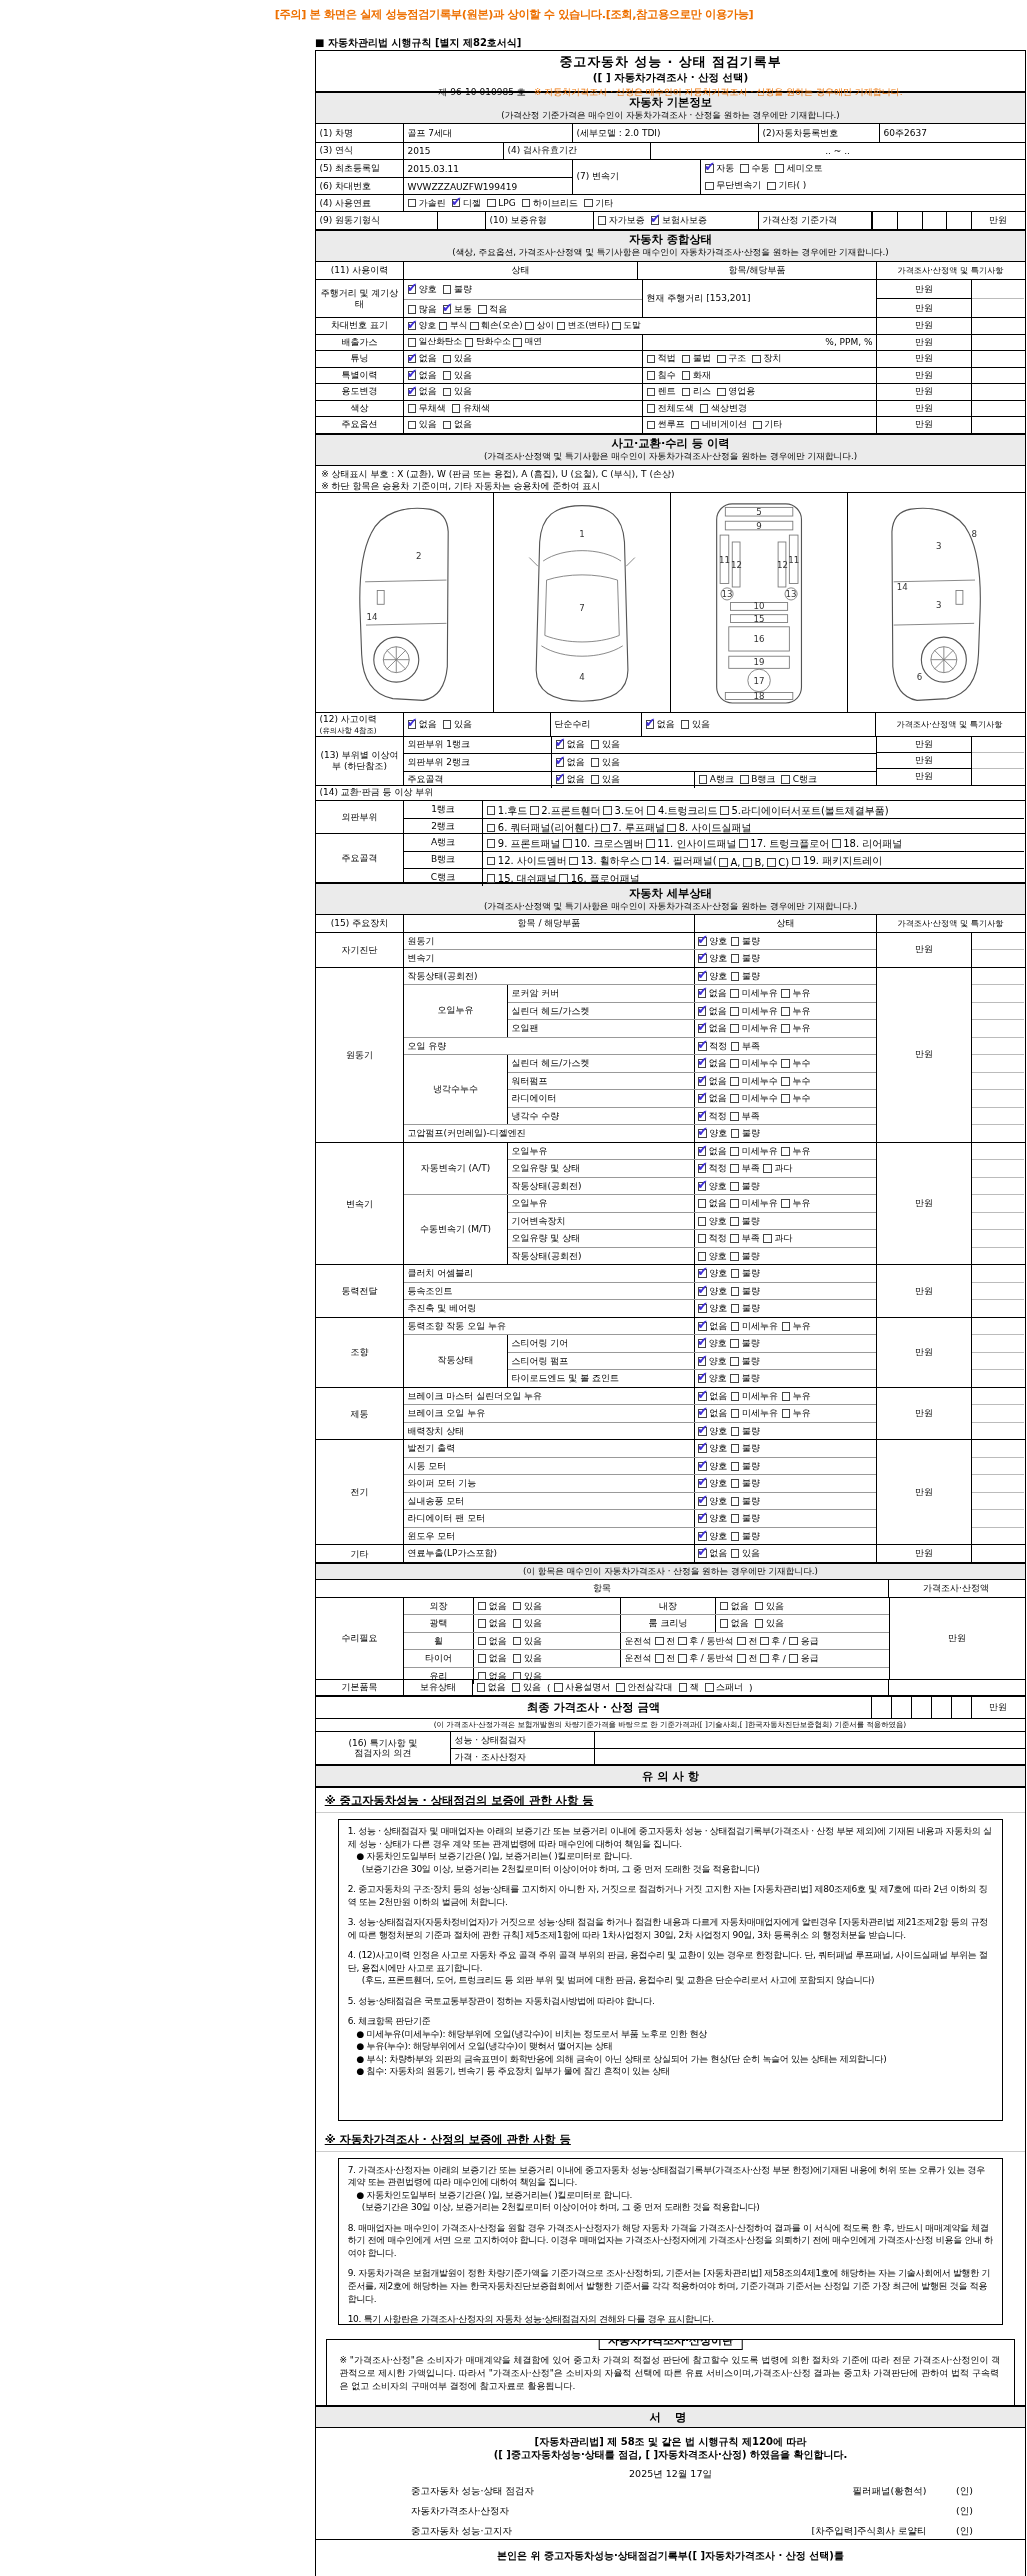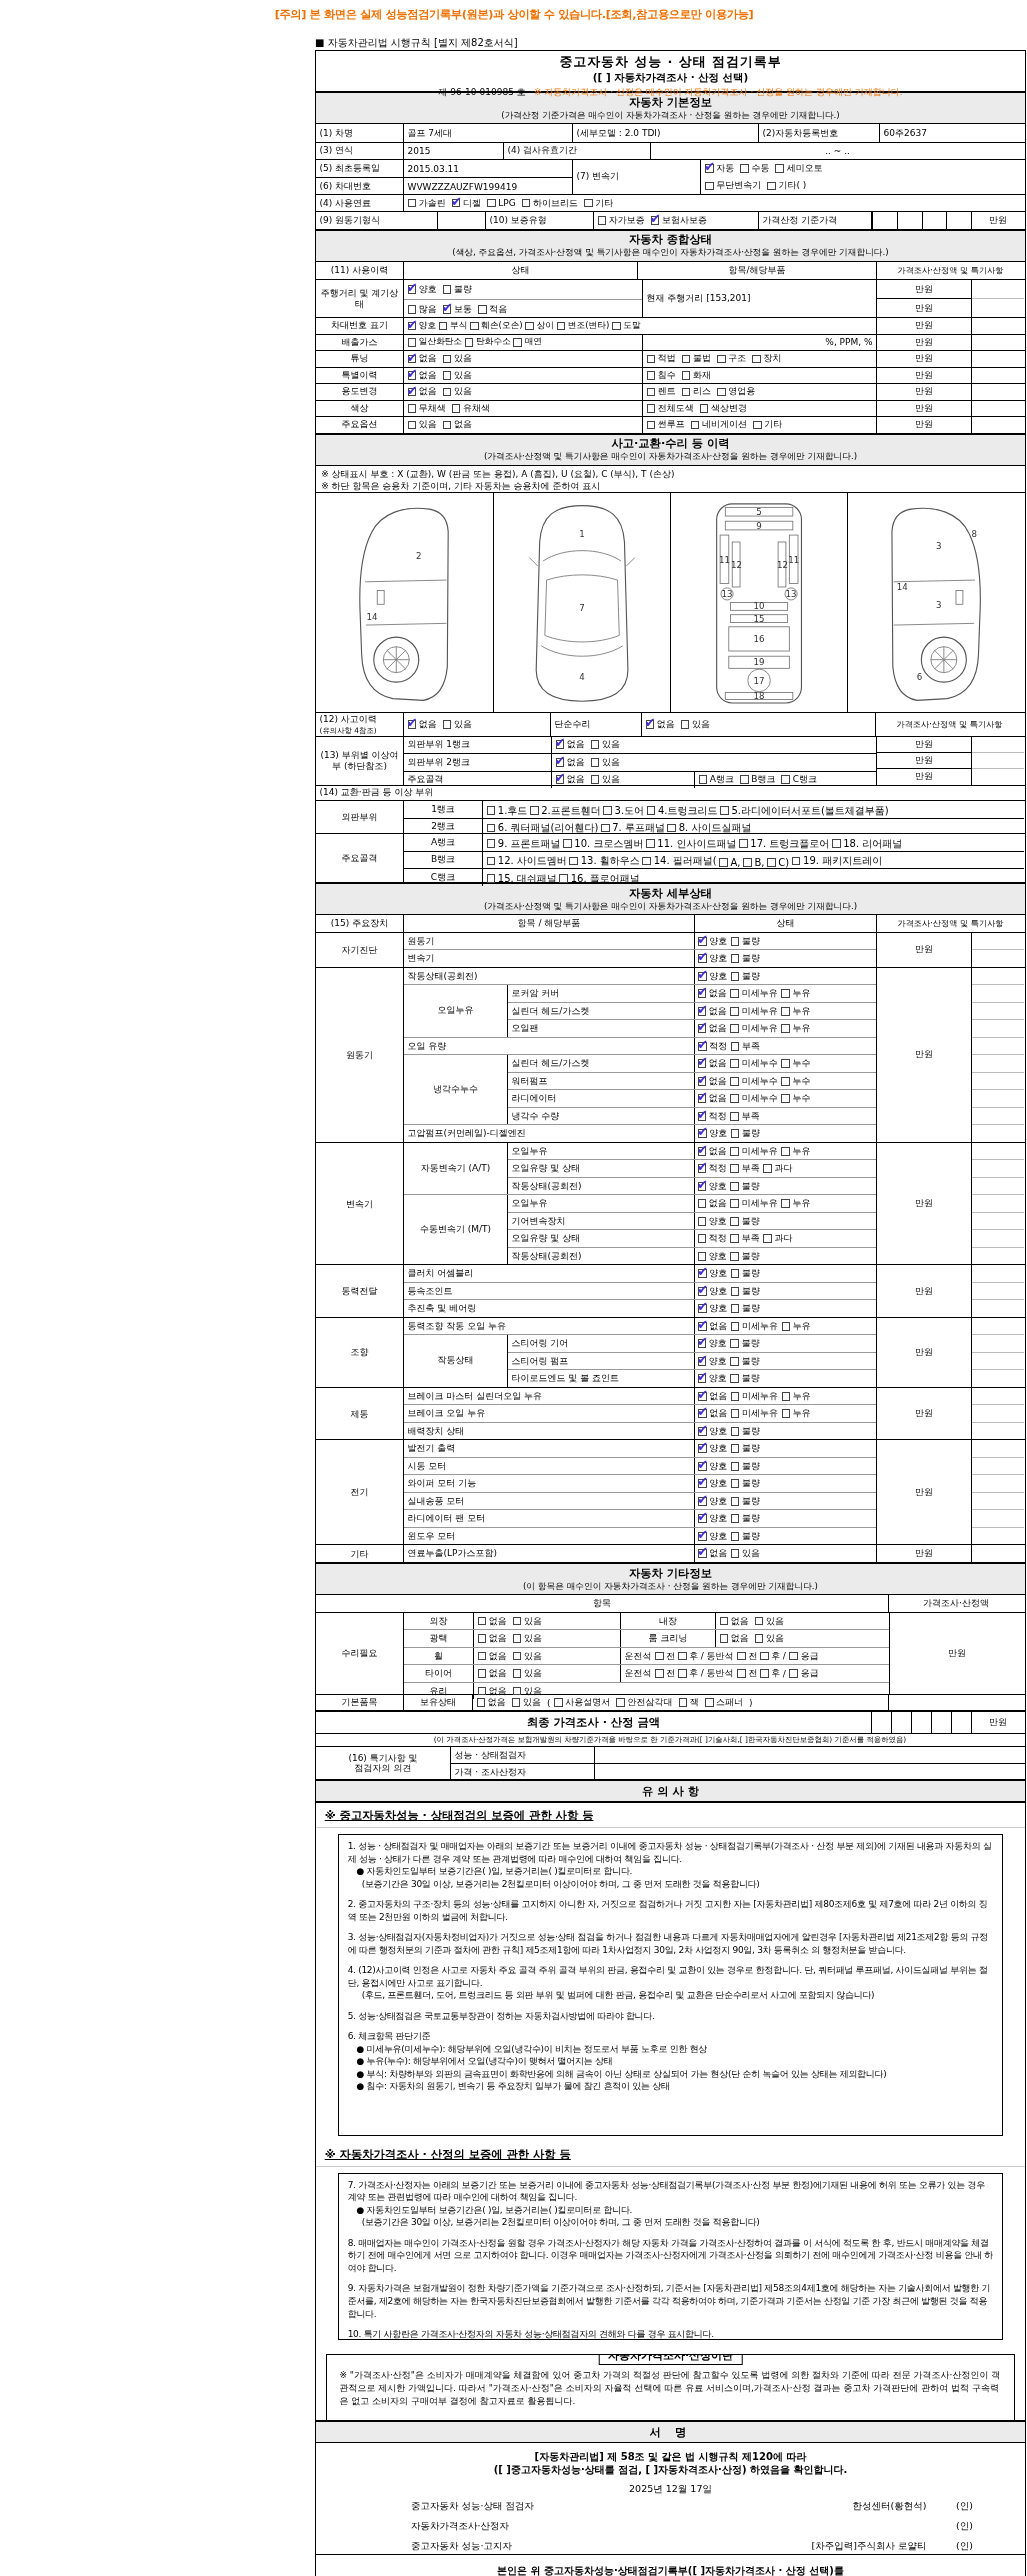--- a/index.html
+++ b/index.html
@@ -1,21 +1,21 @@
 <!DOCTYPE html>
 <html style="font-size:14px"><head>
 <meta charset="utf-8">
 <style>
   html,body{margin:0;padding:0;background:#fff}
   body{width:1028px;height:2576px;position:relative;overflow:hidden;
        font-family:"DejaVu Sans","Liberation Sans",sans-serif;font-size:9px;color:#000;
        -webkit-font-smoothing:none}
   .notice{position:absolute;top:7px;left:0;width:100%;text-align:center;color:#ee7000;
           font-weight:bold;font-size:11.3px;letter-spacing:-0.4px}
-  .rulenote{position:absolute;left:315px;top:36px;font-size:10px;font-weight:normal}
+  .rulenote{position:absolute;left:315px;top:36px;font-size:10px;font-weight:bold}
   .form{position:absolute;left:315px;top:50px;width:711px;border:1.7px solid #000;background:#fff;box-sizing:border-box}
   .fr{display:flex;border-top:0.9px solid #000;box-sizing:border-box}
   .fr.nt{border-top:none}
   .ce{display:flex;align-items:center;padding:0 3.5px;box-sizing:border-box;overflow:hidden;white-space:nowrap}
   .cl{border-left:0.9px solid #000}
   .ctr{justify-content:center;text-align:center}
   .rt{justify-content:flex-end;text-align:right}
   .wrap{white-space:normal;line-height:1.15}
   .h15{height:13px}.h18{height:15.6px}.h19{height:16.5px}.h20{height:17.3px}.h22{height:19px}.h26{height:22.6px}.h27{height:23.4px}
   .tbox{height:40px;text-align:center;padding-top:1.7px;box-sizing:border-box}
@@ -1438,21 +1438,20 @@
           </div>
         </div>
     </div>
     <div class="gp">만원</div>
     <div class="gr">
         <div></div>
       </div>
   </div>
 
   <div class="band">
-    <div class="bt">자동차 기타정보</div>
     <div class="bn">(이 항목은 매수인이 자동차가격조사 · 산정을 원하는 경우에만 기재합니다.)</div>
   </div>
   <div class="fr nt h19">
     <div class="ce w660 ctr">항목</div>
     <div class="ce cl w156 ctr">가격조사·산정액</div>
   </div>
   <div class="grp" style="height:82px">
     <div class="gl">수리필요</div>
     <div class="etcmid">
       <div class="dr">
@@ -1696,21 +1695,21 @@
 
   <div class="band single">
     <div class="bt" style="letter-spacing:5.2px">서                명</div>
   </div>
   <div class="sgn">
     <div class="scenter">[자동차관리법] 제 58조 및 같은 법 시행규칙 제120에 따라</div>
     <div class="scenter">([ ]중고자동차성능·상태를 점검, [ ]자동차격조사·산정) 하였음을 확인합니다.</div>
     <div class="sdate">2025년 12월 17일</div>
     <div class="srow">
       <span class="slb">중고자동차 성능·상태 점검자</span>
-      <span class="svv">한성센터(황현석)</span>
+      <span class="svv">필러패널(황현석)</span>
       <span class="ssl">(인)</span>
     </div>
     <div class="srow">
       <span class="slb">자동차가격조사·산정자</span>
       <span class="svv"></span>
       <span class="ssl">(인)</span>
     </div>
     <div class="srow">
       <span class="slb">중고자동차 성능·고지자</span>
       <span class="svv">[차주입력]주식회사 로얄티</span>

